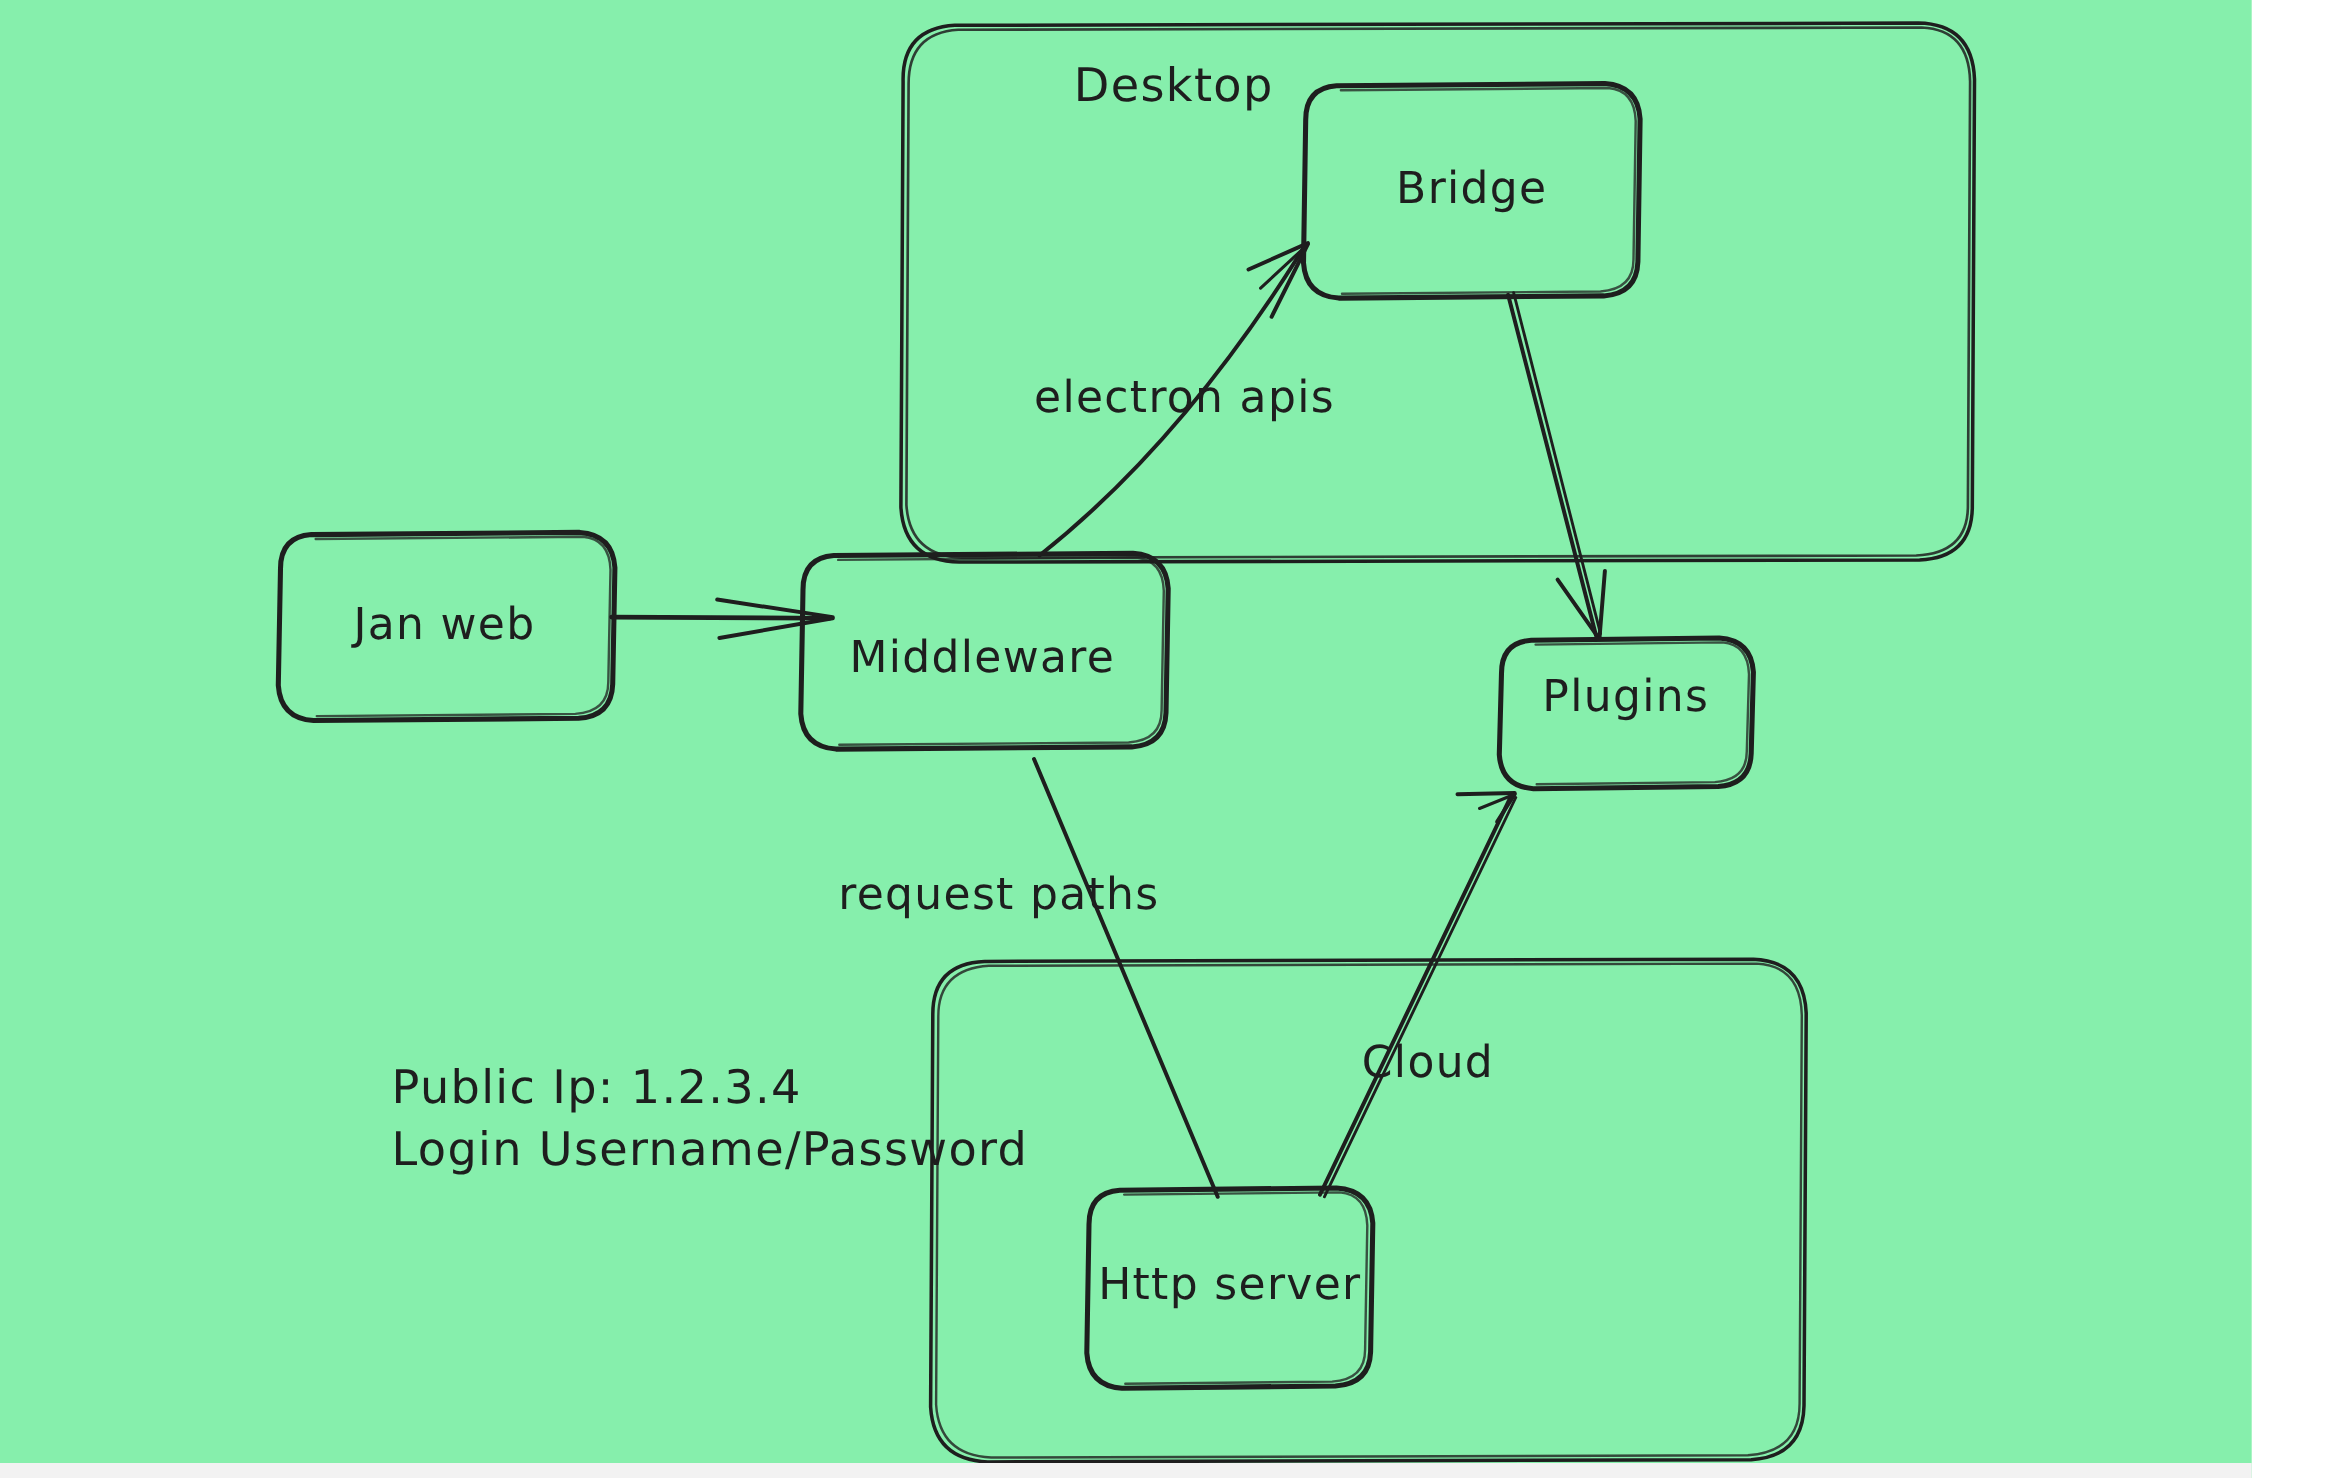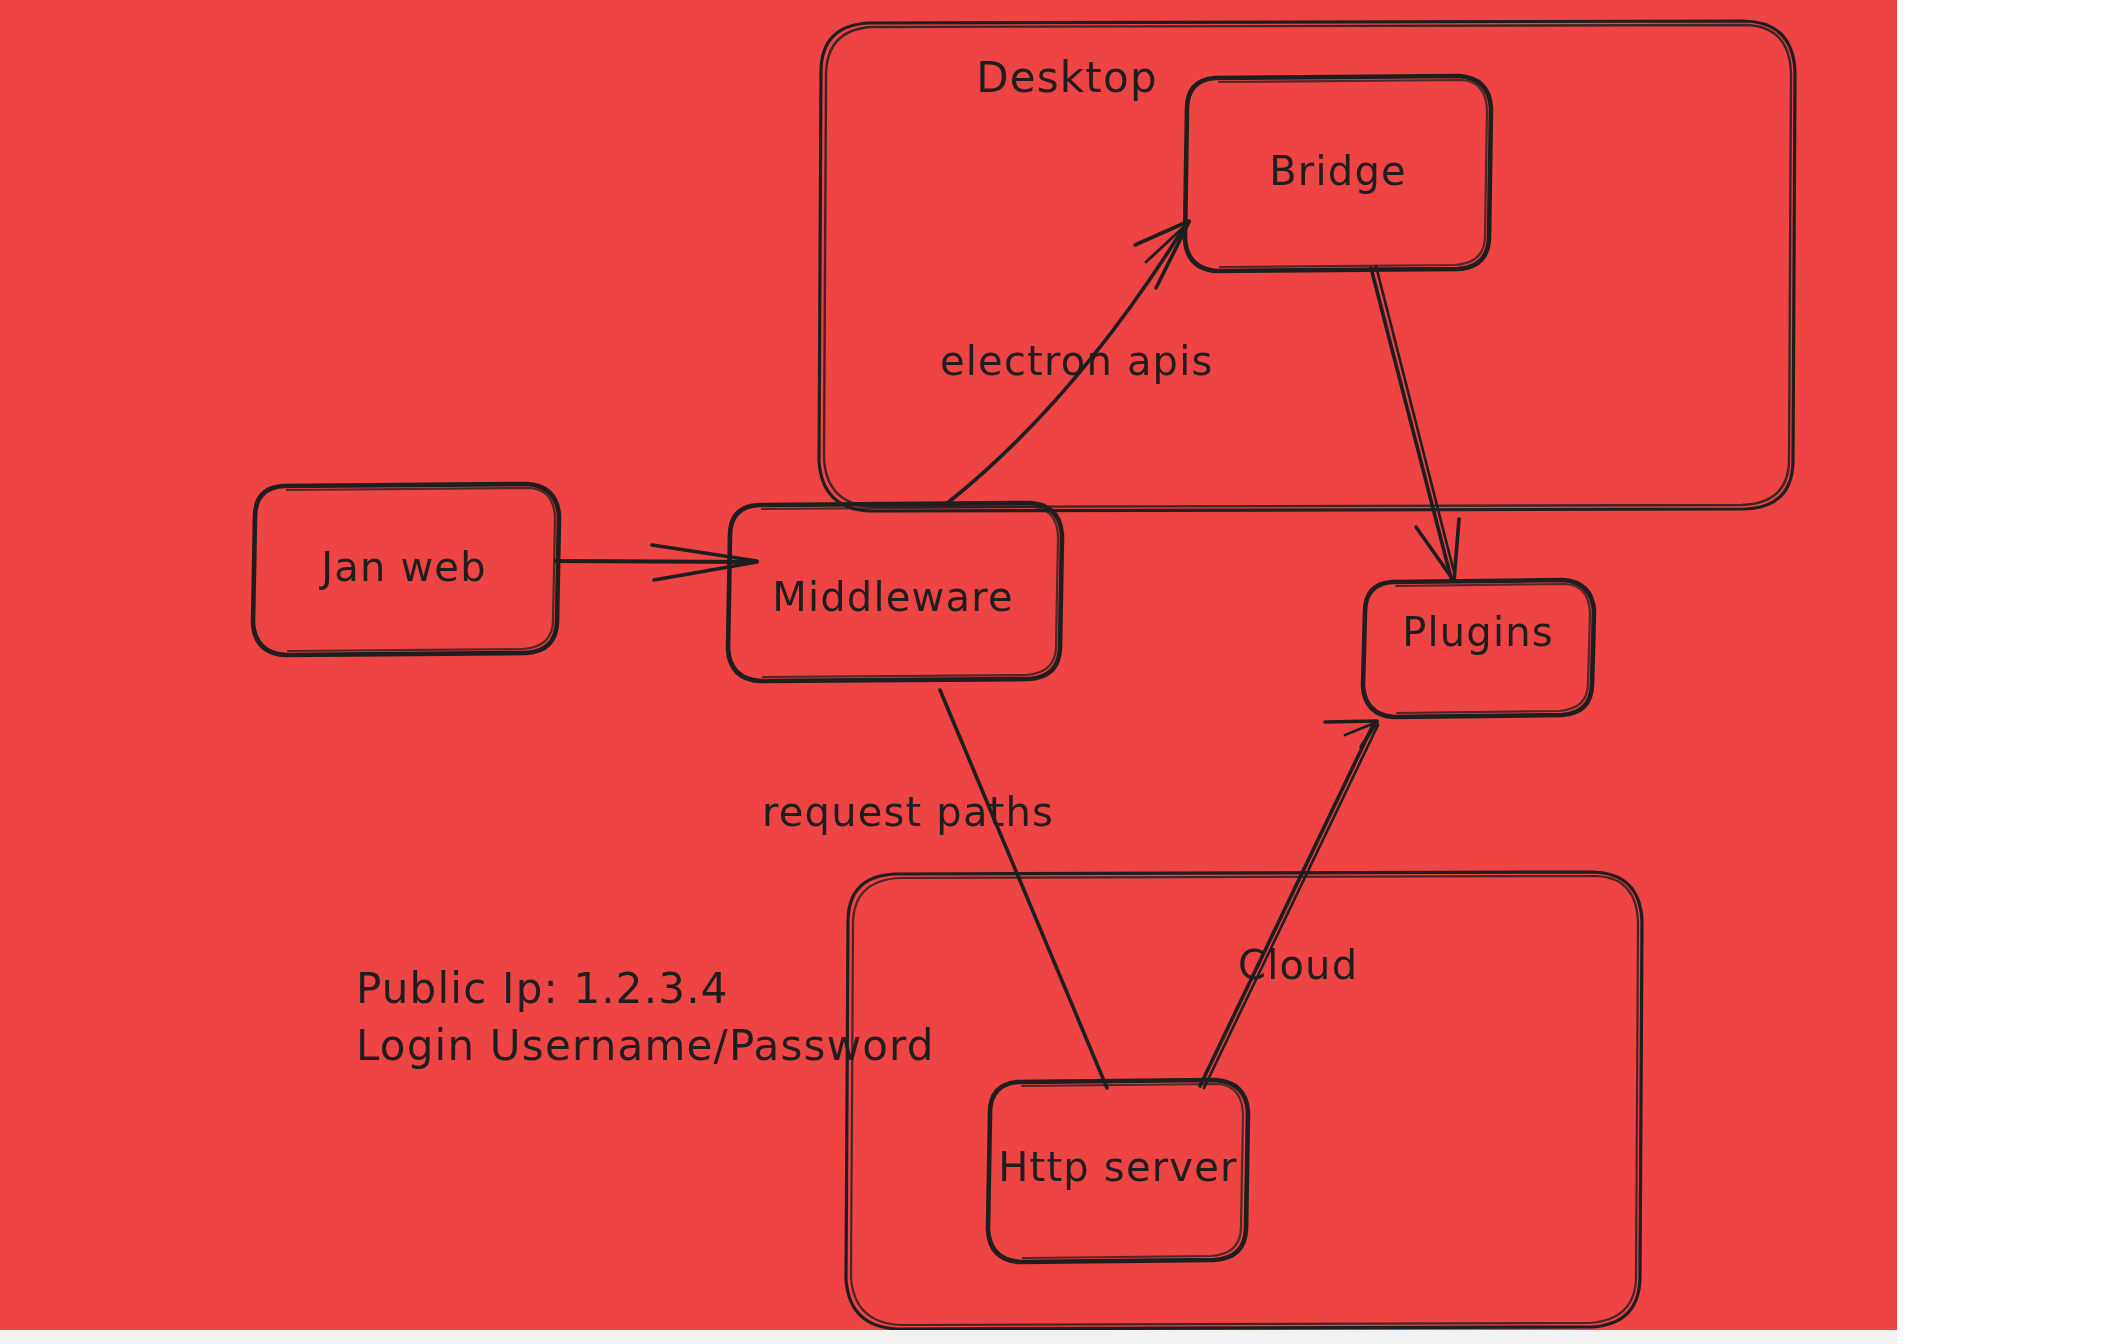--- a/index.html
+++ b/index.html
@@ -2,23 +2,23 @@
 <html><head>
 <meta charset="utf-8">
 <style>
   html, body {
     margin: 0;
     padding: 0;
     background: #ffffff;
   }
   #canvas-root {
     position: relative;
-    width: 1897px;
+    width: 2047px;
     height: 1344px;
-    background: #ef4444;
+    background: #86efac;
     overflow: hidden;
     font-family: "DejaVu Sans", sans-serif;
   }
   #board {
     position: absolute;
     inset: 0;
     width: 2124px;
     height: 1344px;
   }
   .sketch-stroke {

